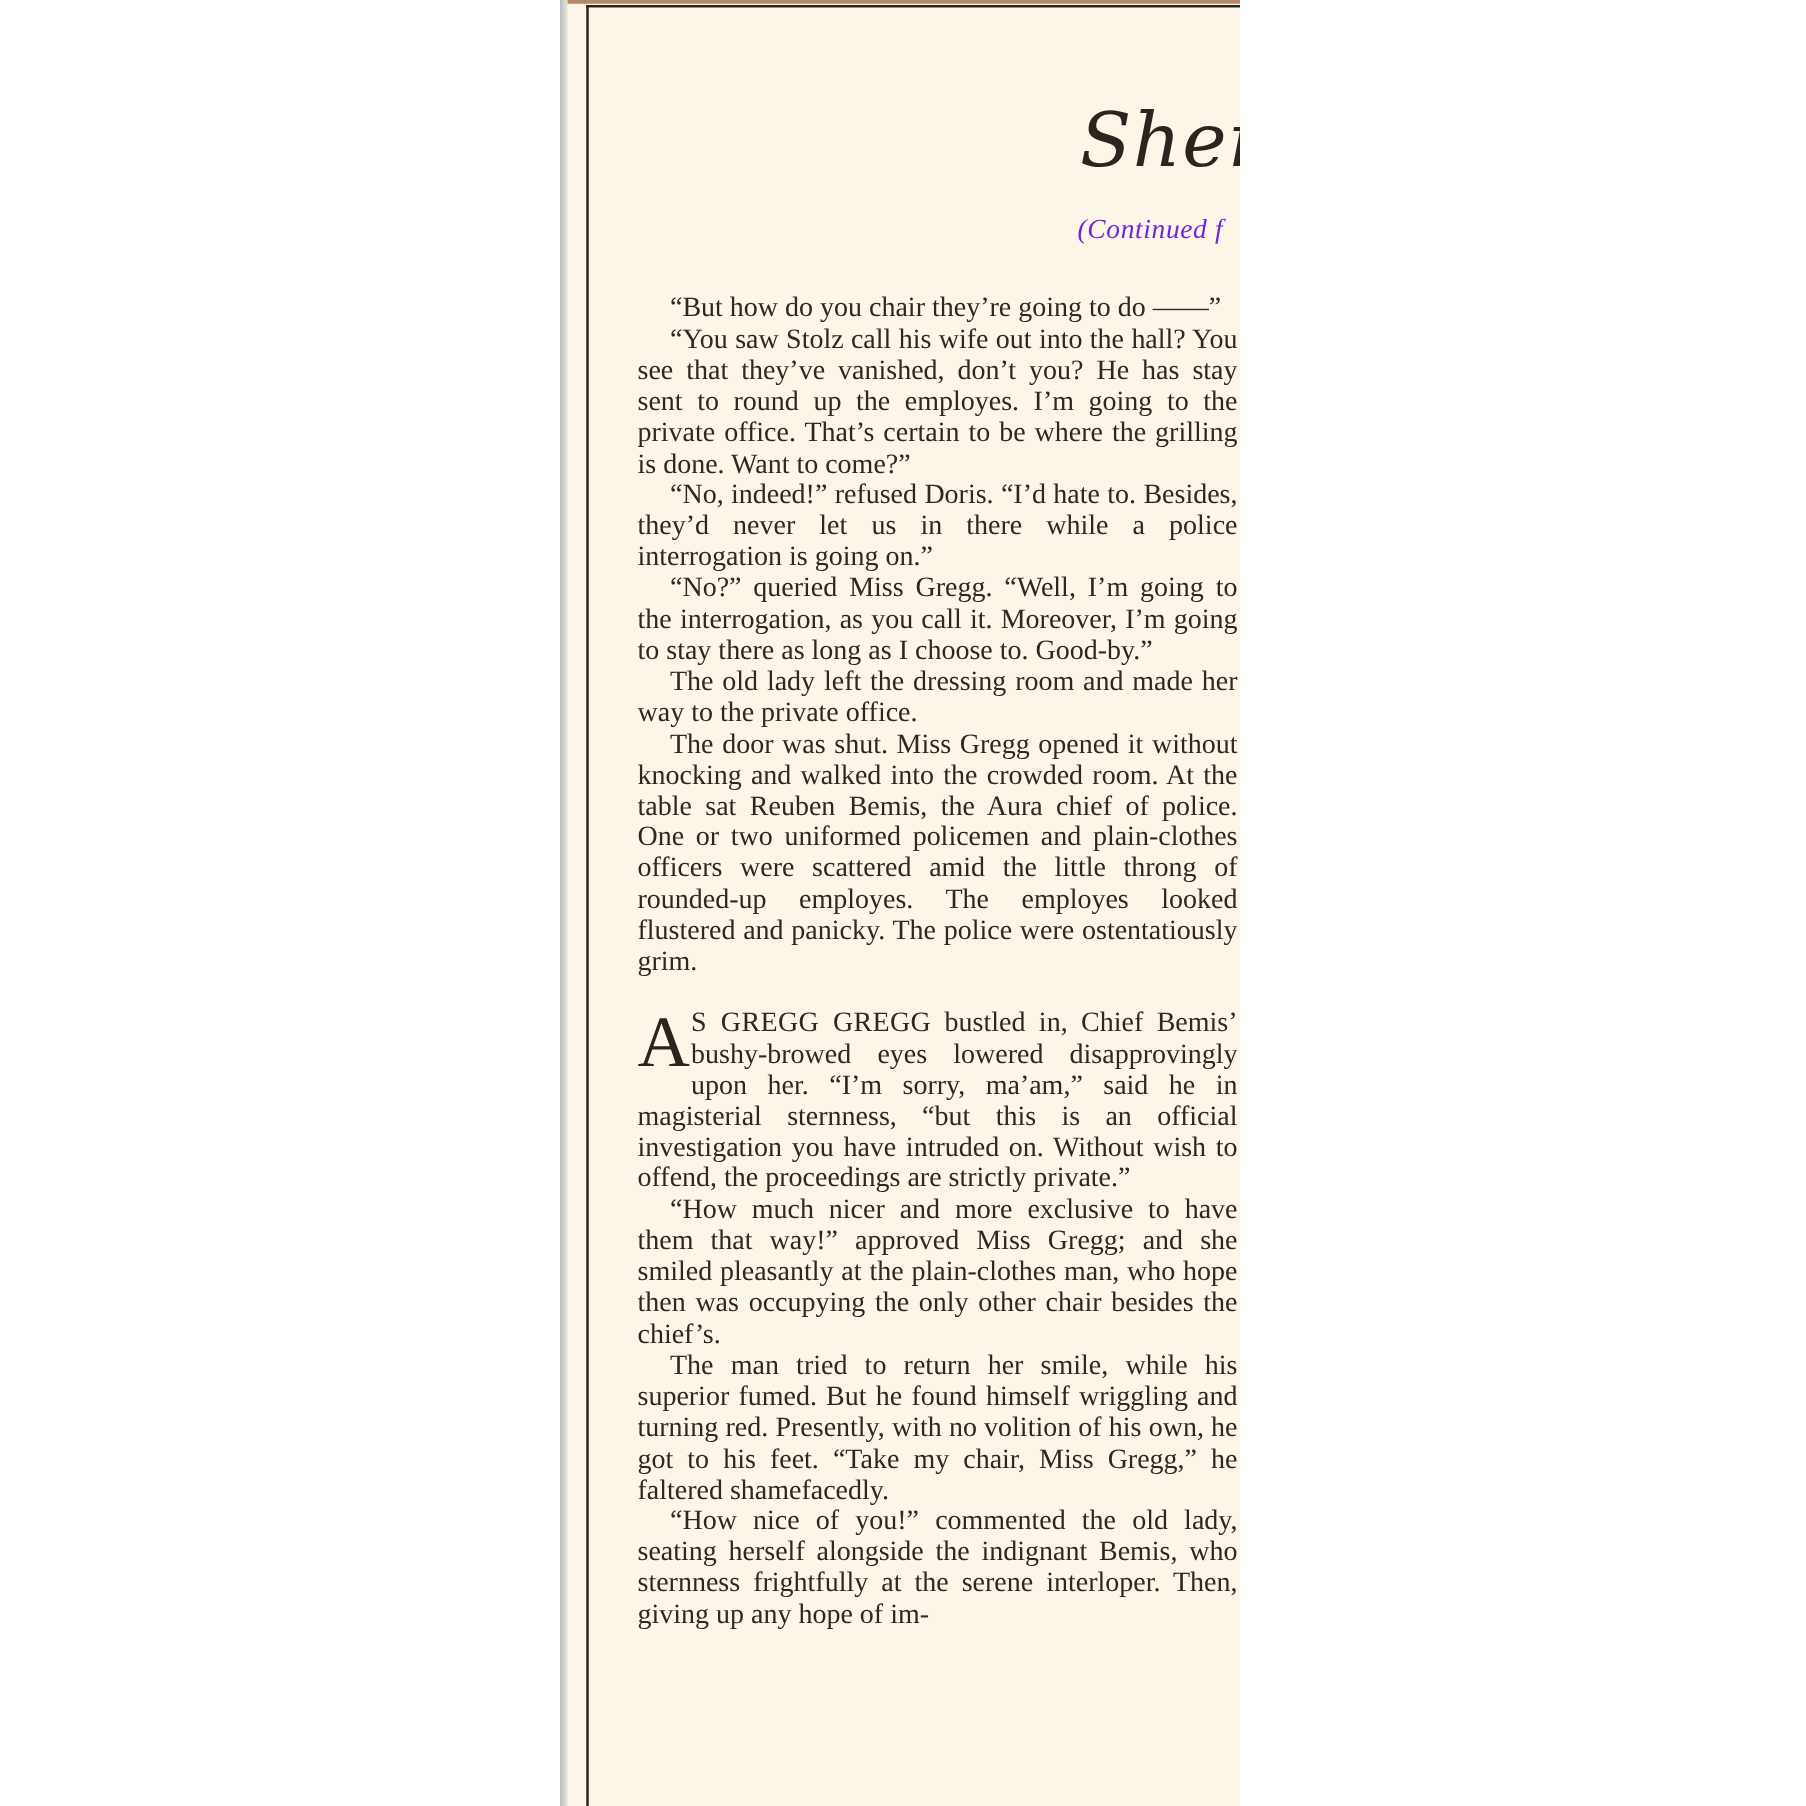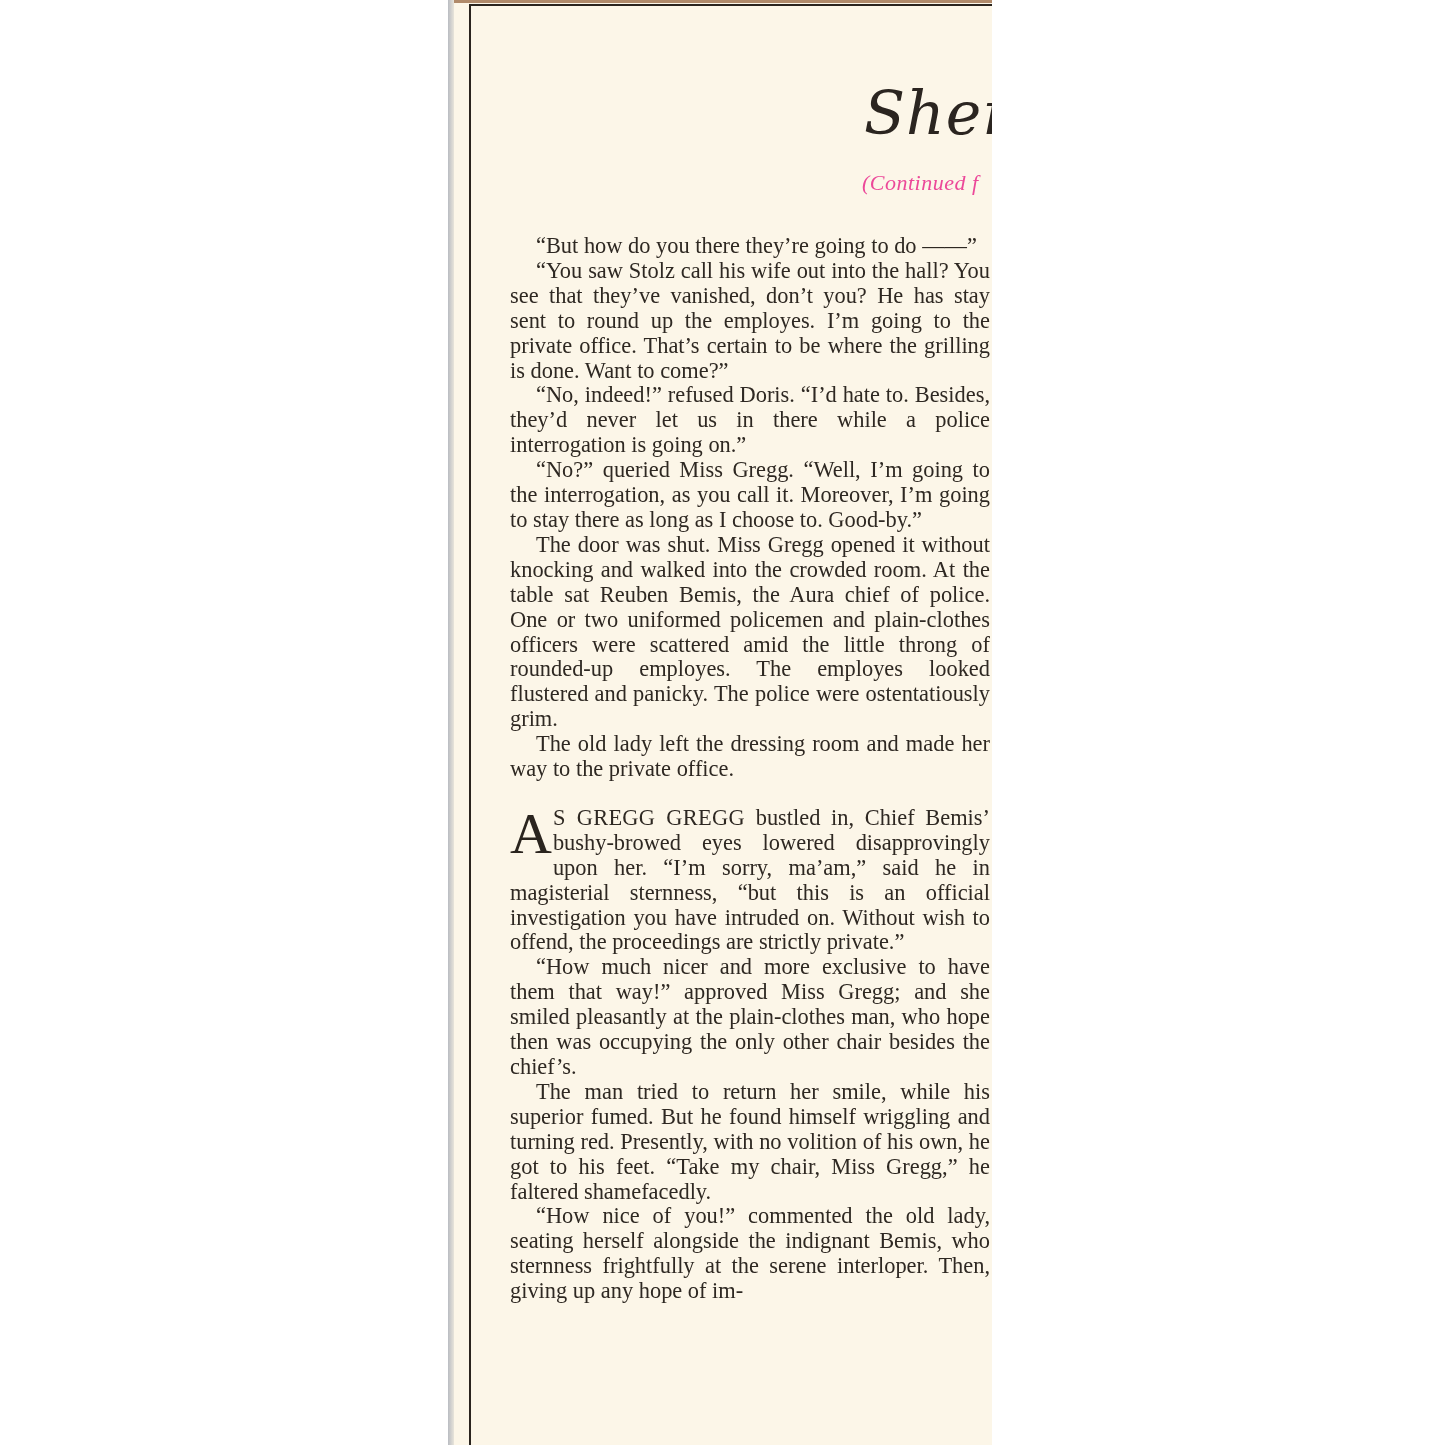--- a/index.html
+++ b/index.html
@@ -58,21 +58,21 @@
     white-space: nowrap;
     letter-spacing: 1px;
   }
   .subtitle {
     position: absolute;
     left: 862px;
     top: 170px;
     font-family: "Liberation Serif", serif;
     font-style: italic;
     font-size: 22px;
-    color: #ec4899;
+    color: #6d28d9;
     white-space: nowrap;
     letter-spacing: 0.5px;
   }
   .column {
     position: absolute;
     left: 510px;
     top: 234px;
     width: 480px;
     font-family: "Liberation Serif", serif;
     font-size: 22.4px;
@@ -120,26 +120,26 @@
 <div class="clip">
   <div class="paper"></div>
   <div class="paper-left-edge"></div>
   <div class="top-strip"></div>
   <div class="frame"></div>
 
   <div class="title">Sheri</div>
   <div class="subtitle">(Continued f</div>
 
   <div class="column">
-    <p class="para">“But how do you there they’re going to do ——”</p>
+    <p class="para">“But how do you chair they’re going to do ——”</p>
     <p class="para">“You saw Stolz call his wife out into the hall? You see that they’ve vanished, don’t you? He has stay sent to round up the em­ployes. I’m going to the private office. That’s certain to be where the grilling is done. Want to come?”</p>
     <p class="para">“No, indeed!” refused Doris. “I’d hate to. Besides, they’d never let us in there while a police interrogation is going on.”</p>
     <p class="para">“No?” queried Miss Gregg. “Well, I’m going to the interrogation, as you call it. Moreover, I’m going to stay there as long as I choose to. Good-by.”</p>
+    <p class="para">The old lady left the dressing room and made her way to the private office.</p>
     <p class="para">The door was shut. Miss Gregg opened it without knocking and walked into the crowded room. At the table sat Reuben Bemis, the Aura chief of police. One or two uniformed policemen and plain-clothes offi­cers were scattered amid the little throng of rounded-up employes. The employes looked flustered and panicky. The police were ostentatiously grim.</p>
-    <p class="para">The old lady left the dressing room and made her way to the private office.</p>
 
     <div class="section-break"></div>
 
     <p class="dropcap-para"><span class="dropcap">A</span><span class="smallcaps">S GREGG GREGG</span><span> bustled in, Chief Bemis’ bushy-browed eyes lowered disapprov­ingly upon her. “I’m sorry, ma’am,” said he in magisterial sternness, “but this is an official investigation you have intruded on. Without wish to offend, the proceedings are strictly private.”</span></p>
 
     <p class="para">“How much nicer and more exclusive to have them that way!” approved Miss Gregg; and she smiled pleasantly at the plain-clothes man, who hope then was occupying the only other chair besides the chief’s.</p>
     <p class="para">The man tried to return her smile, while his superior fumed. But he found himself wriggling and turning red. Presently, with no volition of his own, he got to his feet. “Take my chair, Miss Gregg,” he faltered shamefacedly.</p>
     <p class="para">“How nice of you!” commented the old lady, seating herself alongside the indignant Bemis, who sternness frightfully at the serene interloper. Then, giving up any hope of im-</p>
   </div>
 

